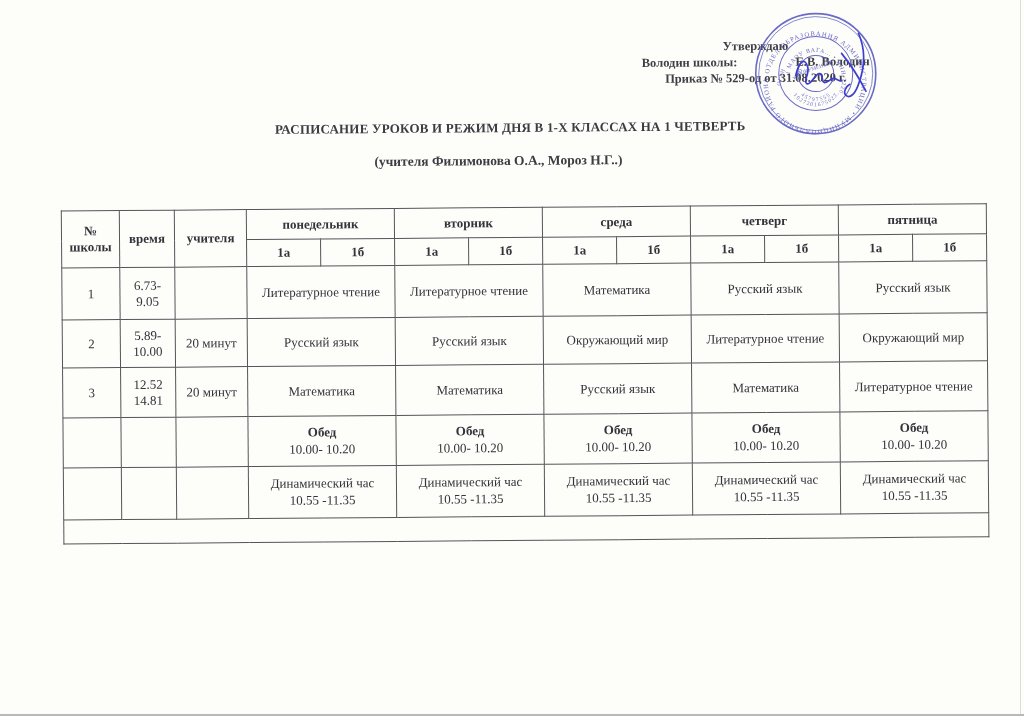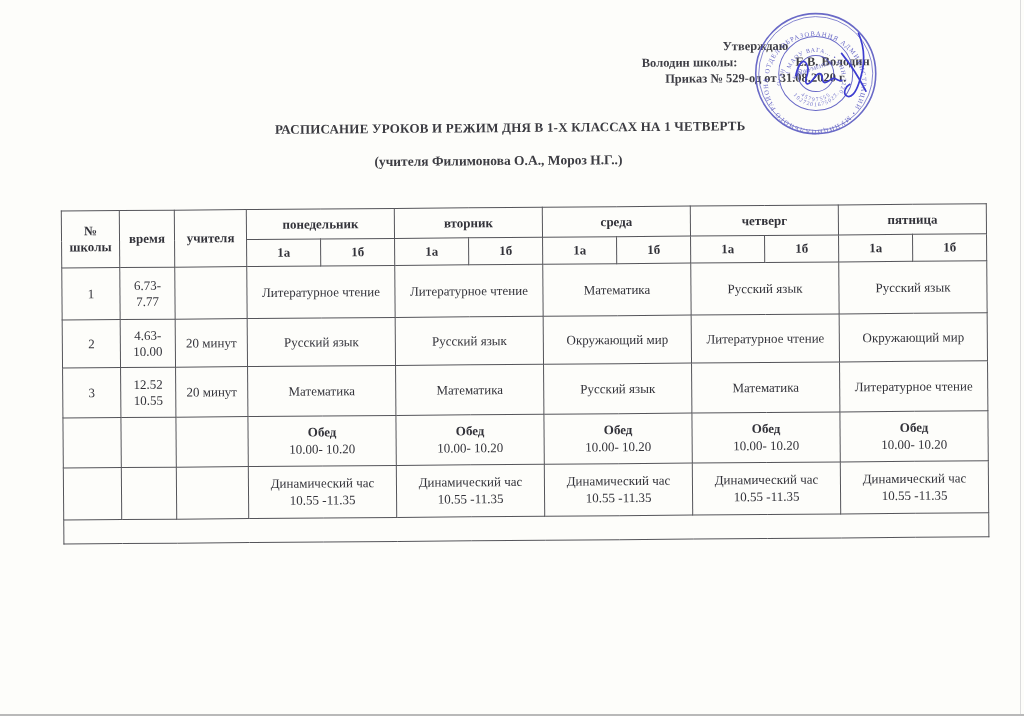--- a/index.html
+++ b/index.html
@@ -171,47 +171,47 @@
         <th>1а</th>
         <th>1б</th>
         <th>1а</th>
         <th>1б</th>
       </tr>
 
       <tr class="r1">
         <td class="num">1</td>
         <td>
               <span class="tline">6.73-</span>
-              <span class="tline">7.77</span>
+              <span class="tline">9.05</span>
             </td>
         <td></td>
         <td colspan="2">Литературное чтение</td>
         <td colspan="2">Литературное чтение</td>
         <td colspan="2">Математика</td>
         <td colspan="2">Русский язык</td>
         <td colspan="2">Русский язык</td>
       </tr>
       <tr class="r2">
         <td class="num">2</td>
         <td>
-              <span class="tline">4.63-</span>
+              <span class="tline">5.89-</span>
               <span class="tline">10.00</span>
             </td>
         <td>20 минут</td>
         <td colspan="2">Русский язык</td>
         <td colspan="2">Русский язык</td>
         <td colspan="2">Окружающий мир</td>
         <td colspan="2">Литературное чтение</td>
         <td colspan="2">Окружающий мир</td>
       </tr>
       <tr class="r3">
         <td class="num">3</td>
         <td>
               <span class="tline">12.52</span>
-              <span class="tline">10.55</span>
+              <span class="tline">14.81</span>
             </td>
         <td>20 минут</td>
         <td colspan="2">Математика</td>
         <td colspan="2">Математика</td>
         <td colspan="2">Русский язык</td>
         <td colspan="2">Математика</td>
         <td colspan="2">Литературное чтение</td>
       </tr>
 
       <tr class="r4">

